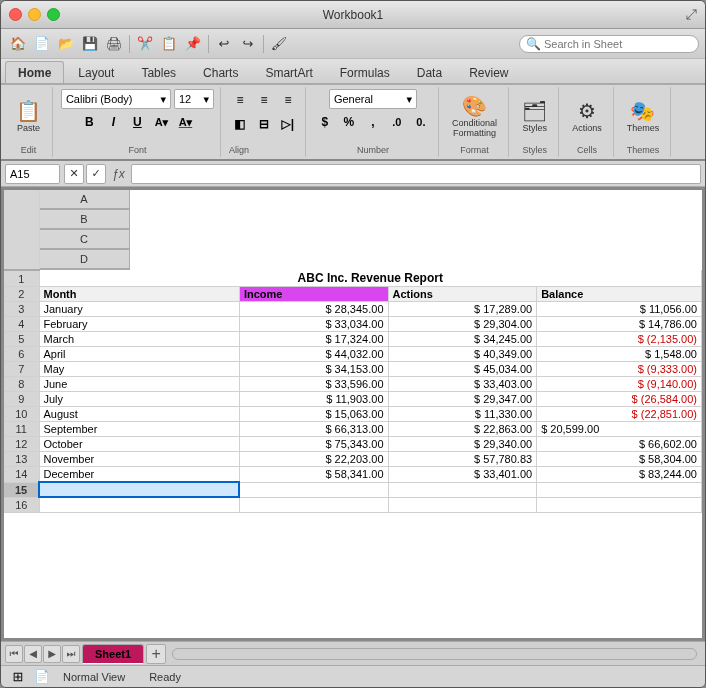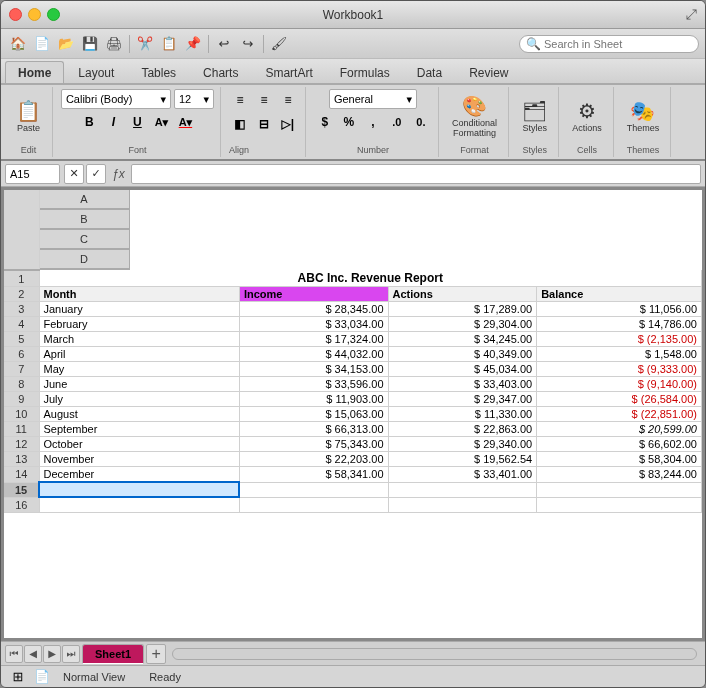--- a/index.html
+++ b/index.html
@@ -348,34 +348,34 @@
               <td style="border-right:1px solid #d0d0d0; border-bottom:1px solid #d0d0d0; padding:1px 4px;">August</td>
               <td style="text-align:right; border-right:1px solid #d0d0d0; border-bottom:1px solid #d0d0d0; padding:1px 4px;">$ 15,063.00</td>
               <td style="text-align:right; border-right:1px solid #d0d0d0; border-bottom:1px solid #d0d0d0; padding:1px 4px;">$ 11,330.00</td>
               <td style="text-align:right; border-right:1px solid #d0d0d0; border-bottom:1px solid #d0d0d0; padding:1px 4px; color:#cc0000;">$ (22,851.00)</td>
             </tr>
             <tr>
               <td class="row-num">11</td>
               <td style="border-right:1px solid #d0d0d0; border-bottom:1px solid #d0d0d0; padding:1px 4px;">September</td>
               <td style="text-align:right; border-right:1px solid #d0d0d0; border-bottom:1px solid #d0d0d0; padding:1px 4px;">$ 66,313.00</td>
               <td style="text-align:right; border-right:1px solid #d0d0d0; border-bottom:1px solid #d0d0d0; padding:1px 4px;">$ 22,863.00</td>
-              <td style="text-align:right; border-right:1px solid #d0d0d0; border-bottom:1px solid #d0d0d0; padding:1px 4px;font-style:italic;">$ 20,599.00</td>
+              <td style="border-right:1px solid #d0d0d0; border-bottom:1px solid #d0d0d0; padding:1px 4px;">$ 20,599.00</td>
             </tr>
             <tr>
               <td class="row-num">12</td>
               <td style="border-right:1px solid #d0d0d0; border-bottom:1px solid #d0d0d0; padding:1px 4px;">October</td>
               <td style="text-align:right; border-right:1px solid #d0d0d0; border-bottom:1px solid #d0d0d0; padding:1px 4px;">$ 75,343.00</td>
               <td style="text-align:right; border-right:1px solid #d0d0d0; border-bottom:1px solid #d0d0d0; padding:1px 4px;">$ 29,340.00</td>
               <td style="text-align:right; border-right:1px solid #d0d0d0; border-bottom:1px solid #d0d0d0; padding:1px 4px;">$ 66,602.00</td>
             </tr>
             <tr>
               <td class="row-num">13</td>
               <td style="border-right:1px solid #d0d0d0; border-bottom:1px solid #d0d0d0; padding:1px 4px;">November</td>
               <td style="text-align:right; border-right:1px solid #d0d0d0; border-bottom:1px solid #d0d0d0; padding:1px 4px;">$ 22,203.00</td>
-              <td style="text-align:right; border-right:1px solid #d0d0d0; border-bottom:1px solid #d0d0d0; padding:1px 4px;">$ 19,562.54</td>
+              <td style="text-align:right; border-right:1px solid #d0d0d0; border-bottom:1px solid #d0d0d0; padding:1px 4px;">$ 57,780.83</td>
               <td style="text-align:right; border-right:1px solid #d0d0d0; border-bottom:1px solid #d0d0d0; padding:1px 4px;">$ 58,304.00</td>
             </tr>
             <tr>
               <td class="row-num">14</td>
               <td style="border-right:1px solid #d0d0d0; border-bottom:1px solid #d0d0d0; padding:1px 4px;">December</td>
               <td style="text-align:right; border-right:1px solid #d0d0d0; border-bottom:1px solid #d0d0d0; padding:1px 4px;">$ 58,341.00</td>
               <td style="text-align:right; border-right:1px solid #d0d0d0; border-bottom:1px solid #d0d0d0; padding:1px 4px;">$ 33,401.00</td>
               <td style="text-align:right; border-right:1px solid #d0d0d0; border-bottom:1px solid #d0d0d0; padding:1px 4px;">$ 83,244.00</td>
             </tr>
 

